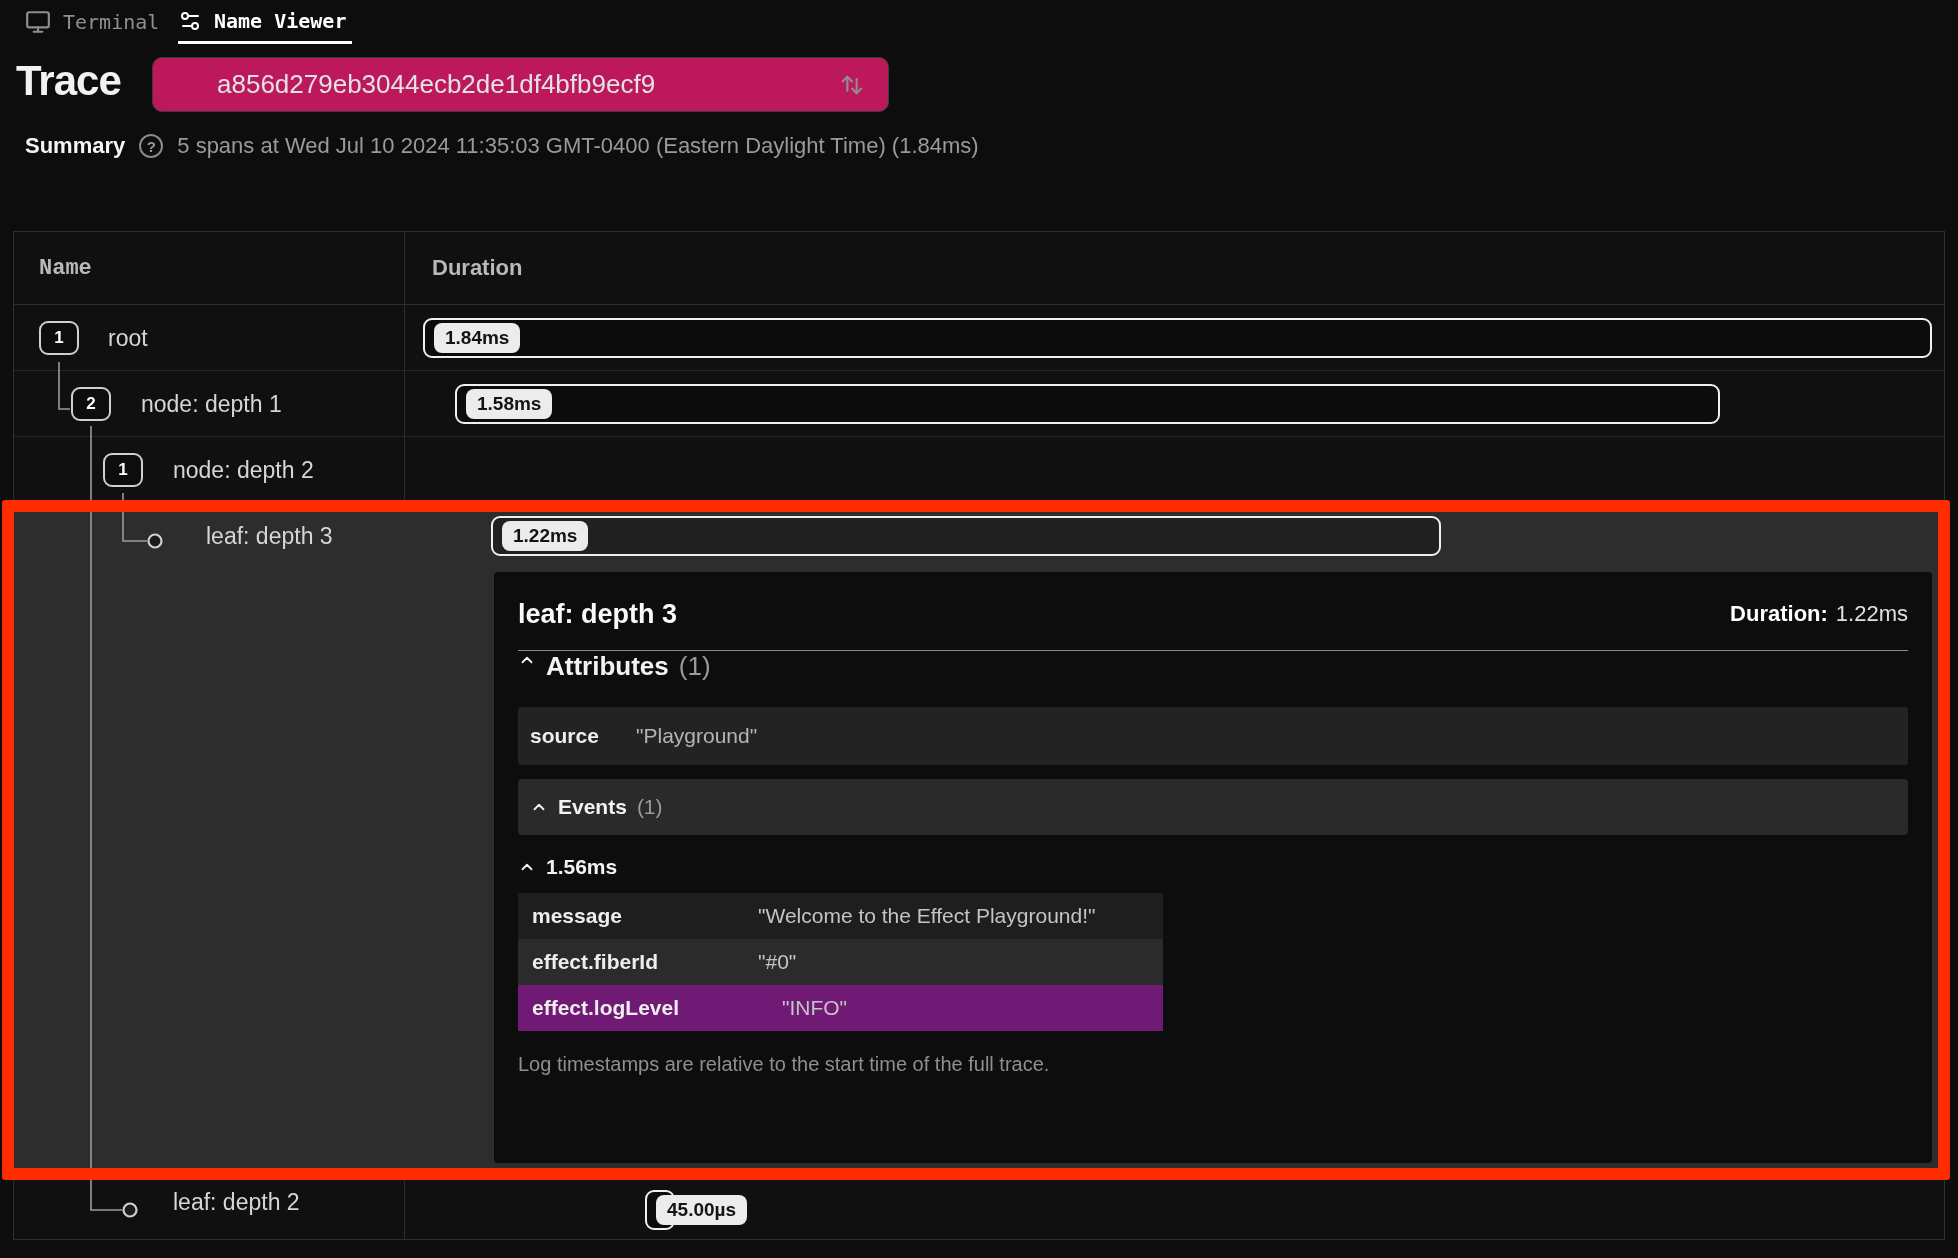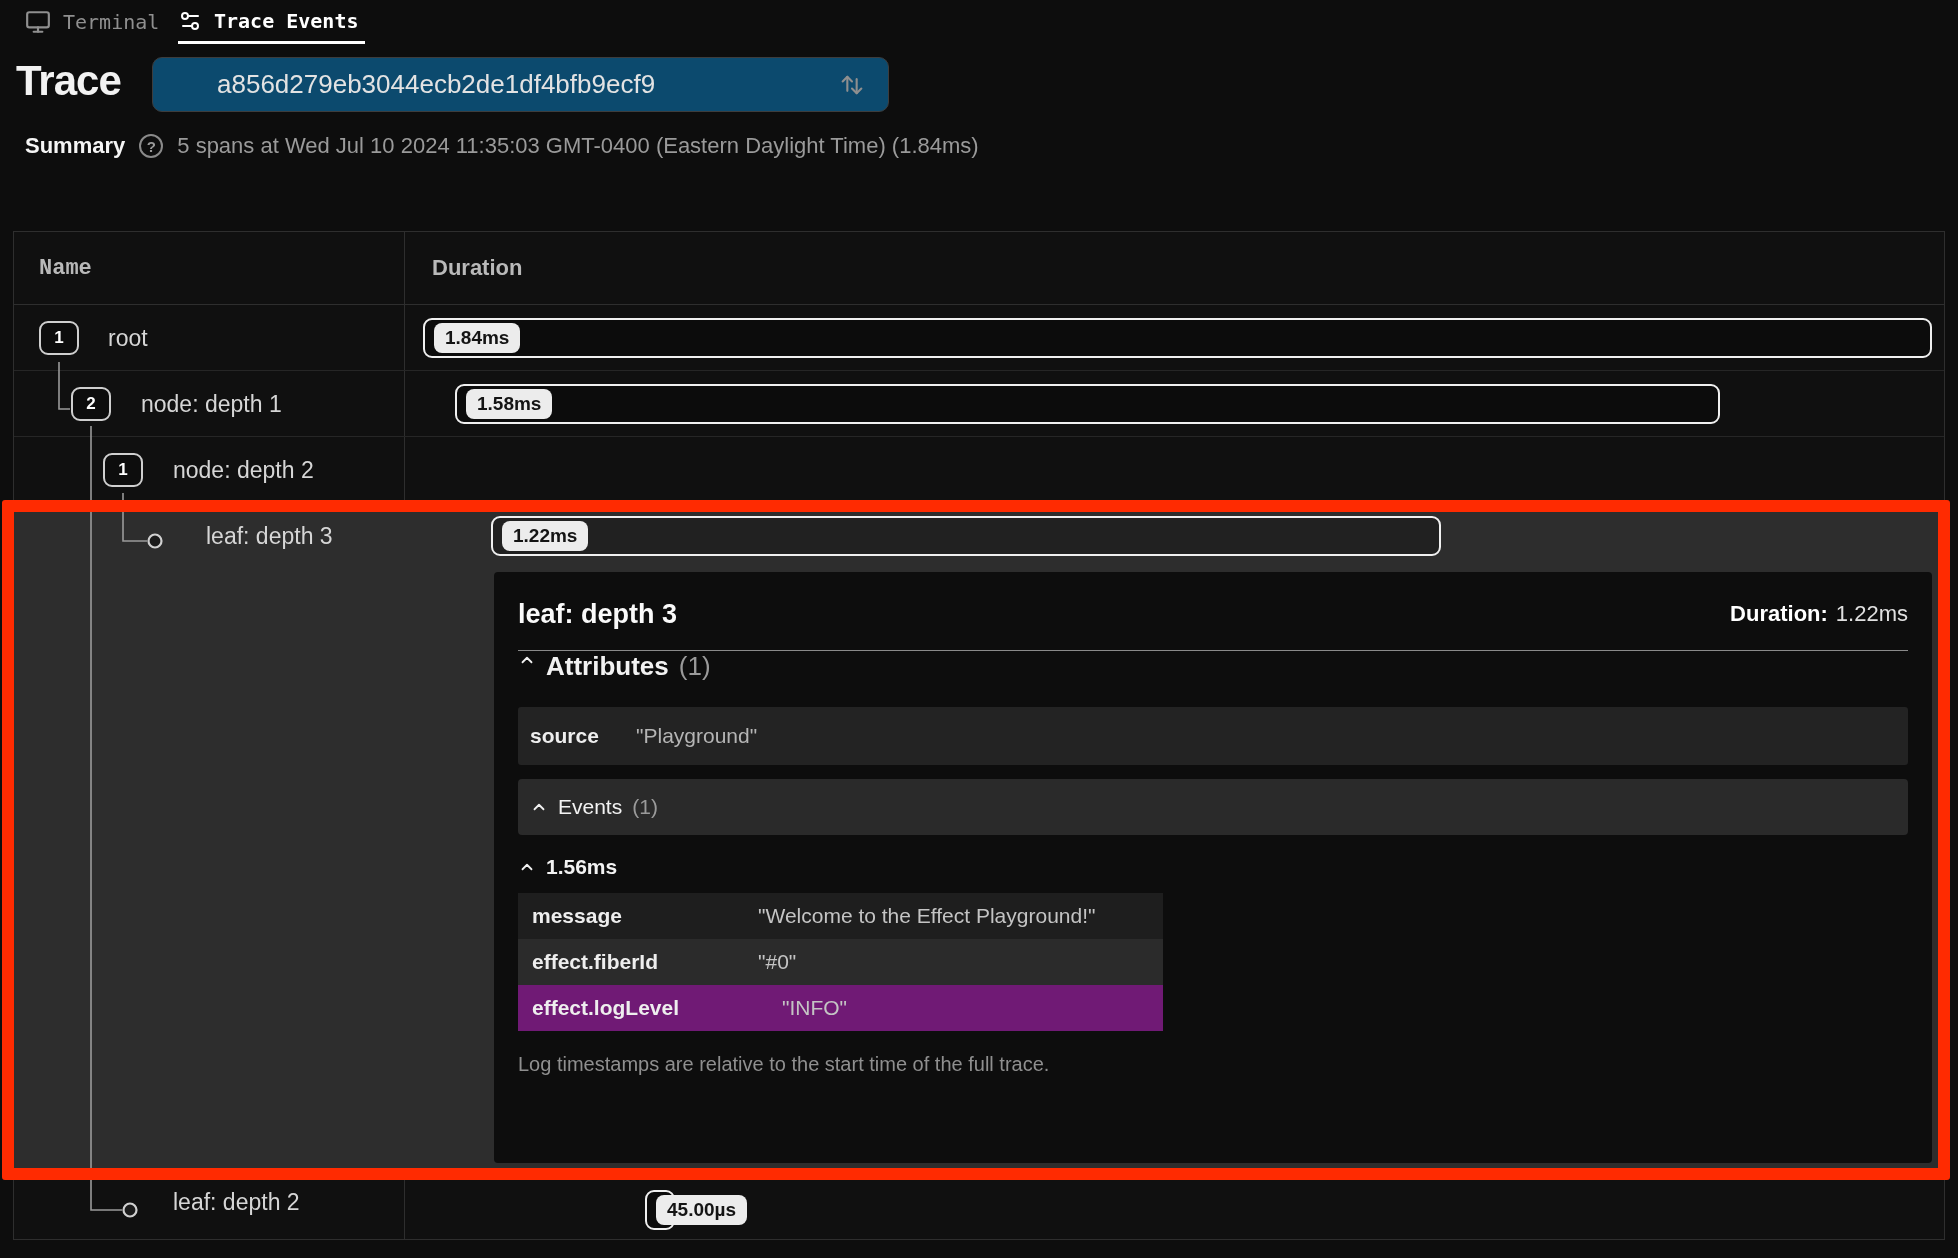--- a/index.html
+++ b/index.html
@@ -13,21 +13,21 @@
   .tabbar { position:absolute; top:0; left:0; width:100%; height:46px; }
   .tab { position:absolute; top:0; height:44px; display:flex; align-items:center; gap:12px;
          font-family:"DejaVu Sans Mono", monospace; font-size:20px; cursor:pointer; }
   .tab-terminal { left:25px; color:#8f8f8f; }
   .tab-trace { left:178px; color:#ffffff; font-weight:bold; border-bottom:3px solid #ffffff; padding:0 6px 0 0; }
   .tab svg { flex:0 0 auto; }
   
   .trace-header { position:absolute; top:57px; left:16px; display:flex; align-items:center; }
   .trace-title { font-size:42px; font-weight:bold; color:#f2f2f2; letter-spacing:-1px; }
   .trace-select { position:absolute; left:136px; top:0px; width:737px; height:55px;
-    background:#0c4a6e; border:1px solid #3d3d3d; border-radius:10px;
+    background:#be185d; border:1px solid #3d3d3d; border-radius:10px;
     display:flex; align-items:center; padding:0 22px 0 64px; cursor:pointer; }
   .trace-select-value { font-size:26px; color:#e3e3e3; flex:1; }
   
   .summary { position:absolute; top:133px; left:25px; display:flex; align-items:center; gap:14px; }
   .summary-label { font-size:22px; font-weight:bold; color:#f5f5f5; }
   .help-badge { width:24px; height:24px; border-radius:50%; border:2px solid #8a8a8a;
     color:#9a9a9a; font-size:15px; font-weight:bold; display:flex; align-items:center; justify-content:center; }
   .summary-text { font-size:22px; color:#9a9a9a; }
   
   .trace-table { position:absolute; left:13px; top:231px; width:1932px; height:1009px;
@@ -61,21 +61,21 @@
   .panel-duration b { color:#ffffff; margin-right:8px; }
   .panel-hr { height:1px; background:#8a8a8a; }
   .section-head { display:flex; align-items:flex-start; gap:10px; height:56px; font-size:26px; cursor:pointer; }
   .section-head .sec-title { font-weight:bold; color:#f2f2f2; }
   .section-head .sec-count { color:#9a9a9a; }
   .attr-row { height:58px; background:#232323; display:flex; align-items:center; border-radius:3px; }
   .attr-key { font-size:21px; font-weight:bold; color:#eeeeee; padding-left:12px; width:118px; }
   .attr-val { font-size:21px; color:#b5b5b5; }
   .events-strip { height:56px; background:#2a2a2a; border-radius:4px; display:flex; align-items:center; gap:10px;
                   padding-left:12px; margin-top:14px; font-size:21px; cursor:pointer; }
-  .events-strip .sec-title { font-weight:normal; color:#f2f2f2; }
+  .events-strip .sec-title { font-weight:bold; color:#f2f2f2; }
   .events-strip .sec-count { color:#9a9a9a; }
   .event-time-head { display:flex; align-items:center; gap:10px; height:52px; margin-top:6px;
                      font-size:21px; font-weight:bold; color:#f2f2f2; cursor:pointer; }
   .kv-table { width:645px; }
   .kv-row { height:46px; display:flex; align-items:center; }
   .kv-row:nth-child(1) { background:#1e1e1e; }
   .kv-row:nth-child(2) { background:#2b2b2b; }
   .kv-row:nth-child(3) { background:#701a75;gap:24px; }
   .kv-key { font-size:21px; font-weight:bold; color:#eeeeee; padding-left:14px; width:240px; }
   .kv-val { font-size:21px; color:#c4c4c4; }
@@ -103,21 +103,21 @@
     </div>
     <div class="tab tab-trace">
       <span class="icon">
         <svg width="24" height="24" viewBox="0 0 24 24" fill="none" stroke="#ffffff" stroke-width="2" stroke-linecap="round" stroke-linejoin="round">
           <path d="M20 7h-9"></path>
             <path d="M14 17H5"></path>
             <circle cx="17" cy="17" r="3"></circle>
             <circle cx="7" cy="7" r="3"></circle>
         </svg>
       </span>
-      <span>Trace Events</span>
+      <span>Name Viewer</span>
     </div>
   </div>
 
   <div class="trace-header">
     <div class="trace-title">Trace</div>
     <div class="trace-select">
       <span class="trace-select-value">a856d279eb3044ecb2de1df4bfb9ecf9</span>
       <span class="icon">
         <svg width="28" height="26" viewBox="0 0 24 22" fill="none" stroke="#8f8f8f" stroke-width="1.8" stroke-linecap="round" stroke-linejoin="round">
           <path d="M8 16V4"></path>

